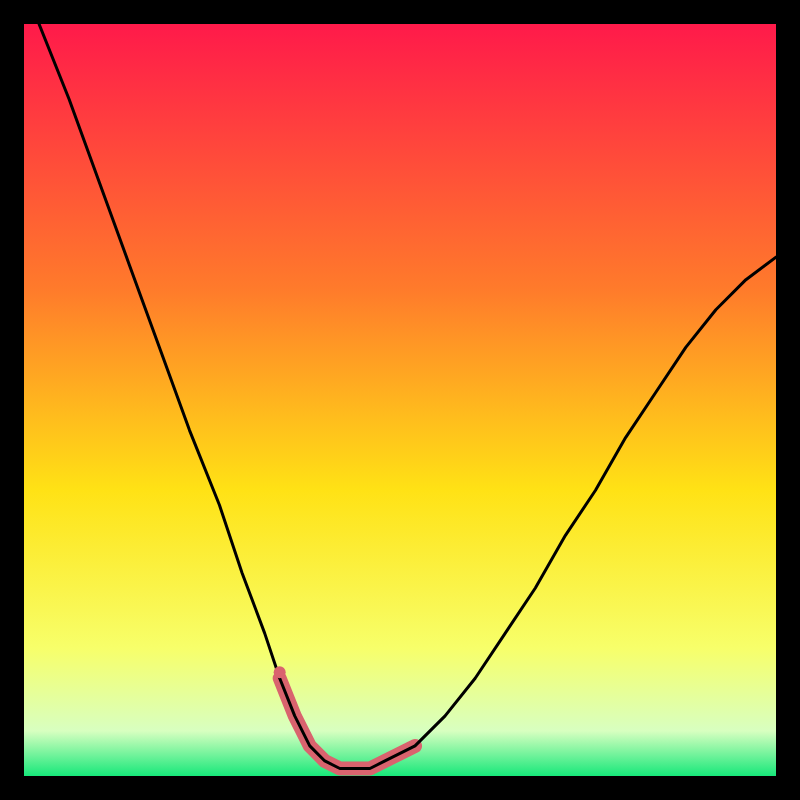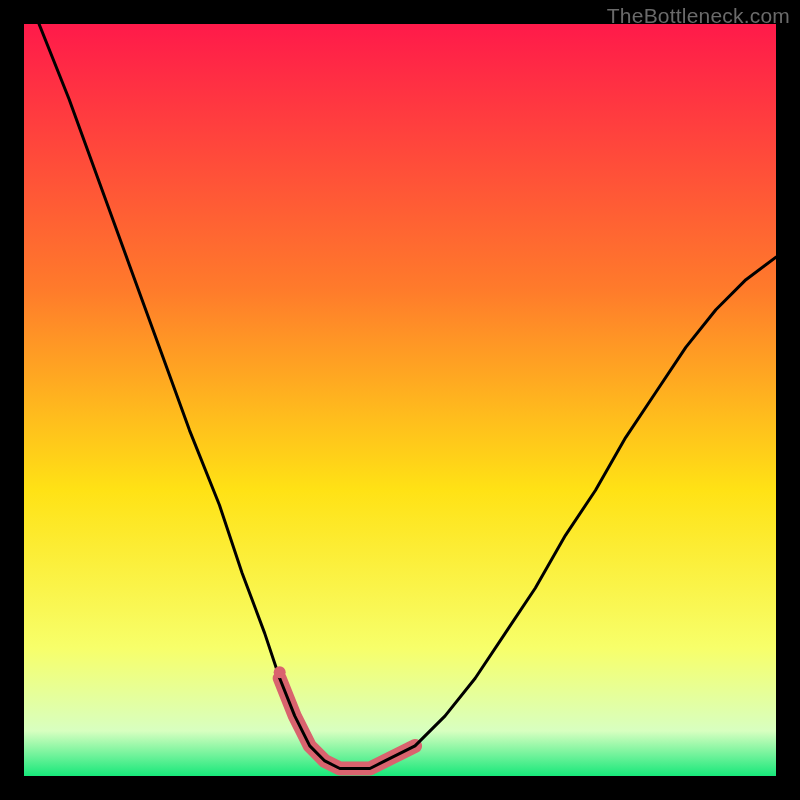--- a/index.html
+++ b/index.html
@@ -36,21 +36,20 @@
     z-index: 5;
   }
   svg {
     display: block;
   }
 </style>
 </head>
 <body>
 
 <div class="frame">
-  <div class="watermark">TheBottleneck.com</div>
   <div class="plot">
     <svg id="chart-svg" width="752" height="752" viewBox="0 0 752 752" preserveAspectRatio="none">
       <defs>
         <linearGradient id="bg-grad" x1="0" y1="0" x2="0" y2="1">
           <stop id="g0" offset="0%" stop-color="#ff1a4a"></stop>
           <stop id="g1" offset="35%" stop-color="#ff7a2b"></stop>
           <stop id="g2" offset="62%" stop-color="#ffe215"></stop>
           <stop id="g3" offset="83%" stop-color="#f7ff6a"></stop>
           <stop id="g4" offset="94%" stop-color="#d8ffc0"></stop>
           <stop id="g5" offset="100%" stop-color="#17e87a"></stop>

